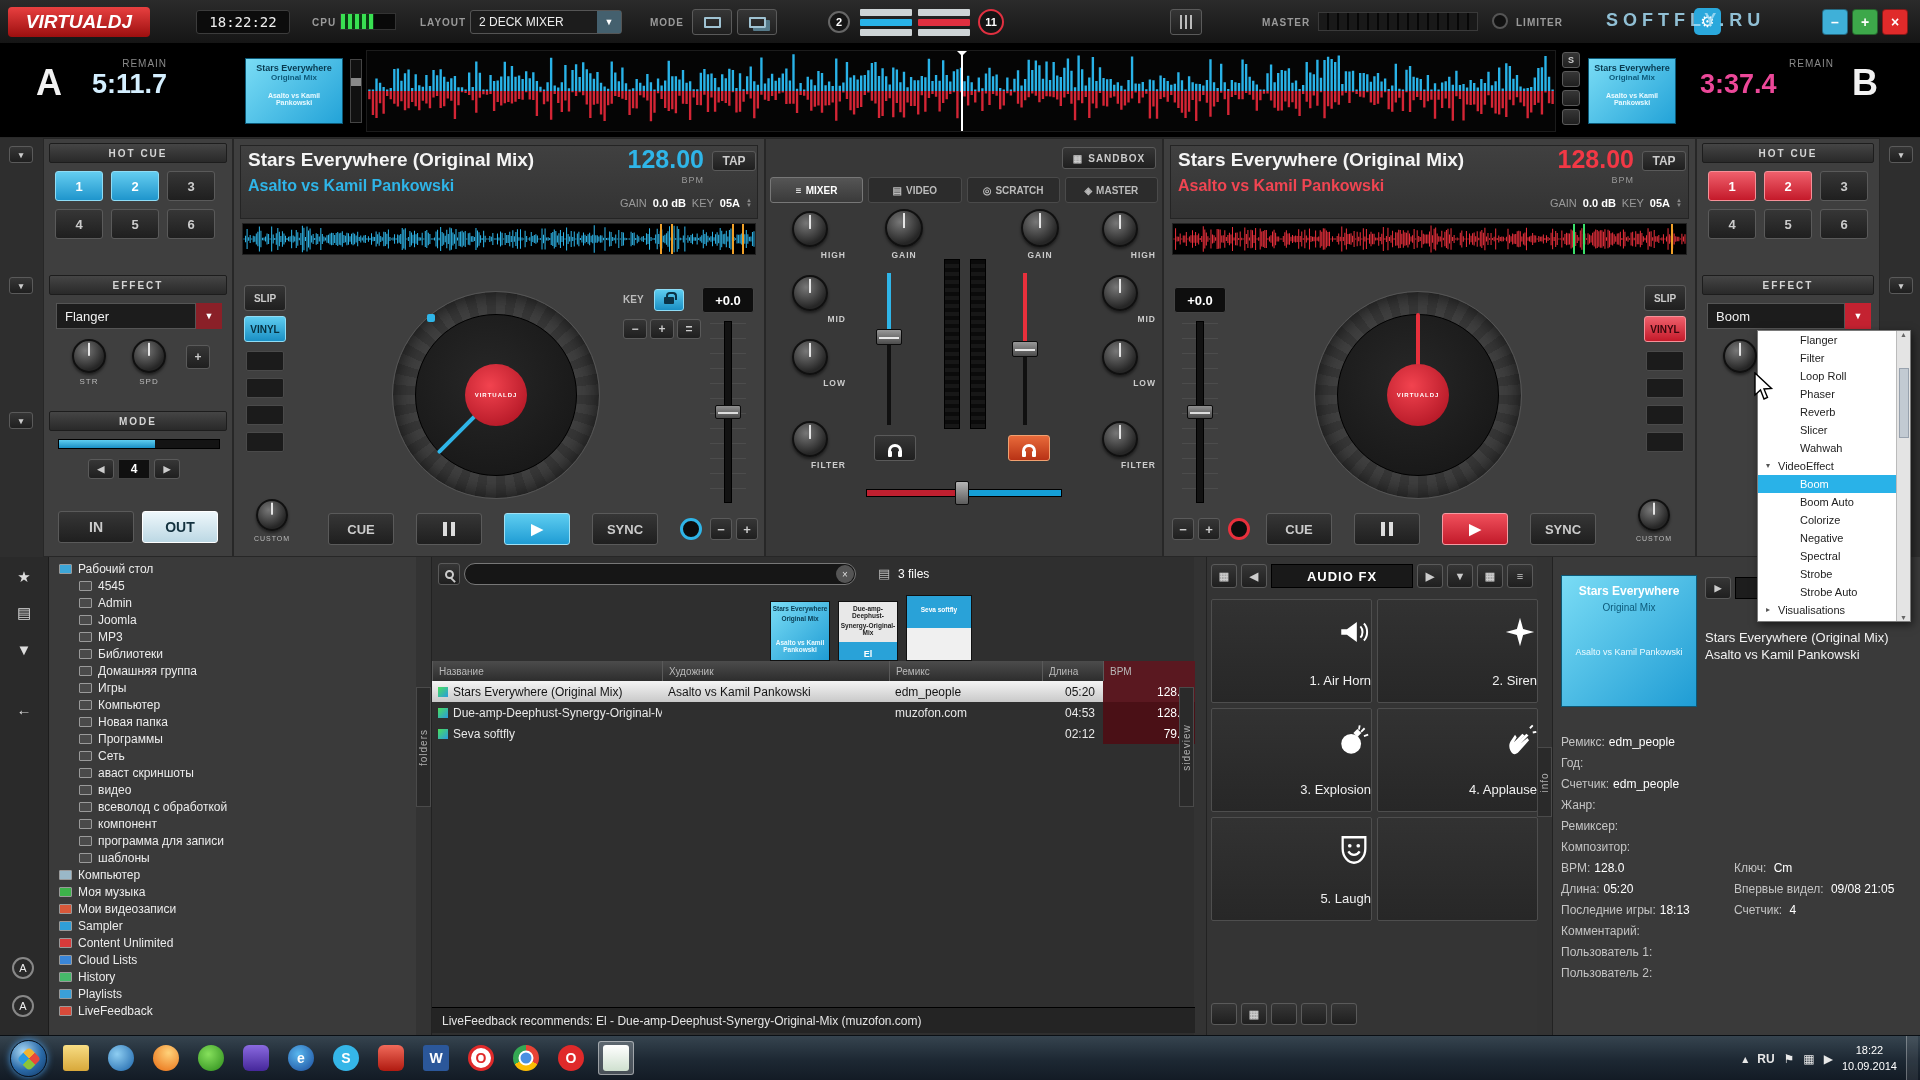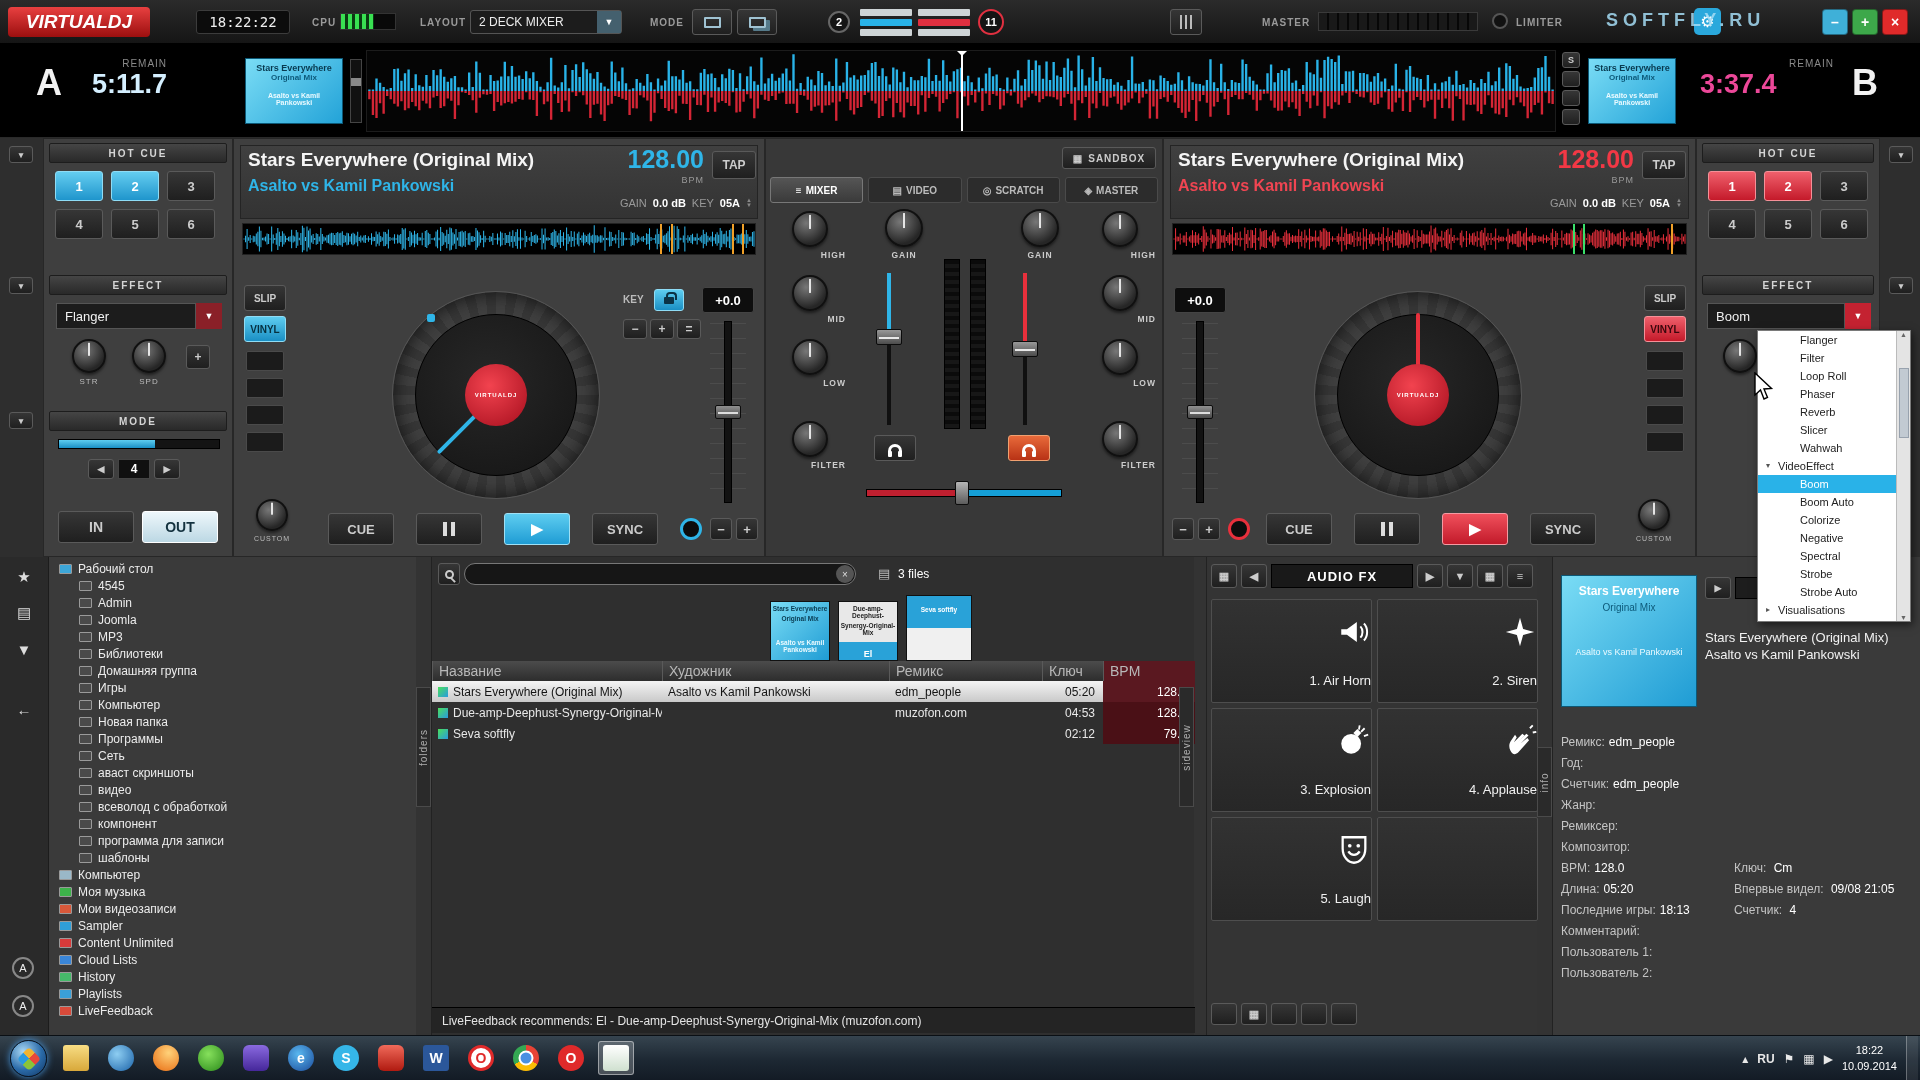--- a/index.html
+++ b/index.html
@@ -77,21 +77,21 @@
 .inout .btn{width:76px;height:32px;font-size:14px}
 .btn.light{background:linear-gradient(#eef7fb,#bcd8e4);color:#14323f;border-color:#fff}
 
 .deck-head{left:6px;top:6px;right:6px;height:74px;background:linear-gradient(#404040,#333);border:1px solid #242424}
 .dtitle{left:14px;top:10px;font-size:19px;font-weight:bold;color:#f5f5f5;white-space:nowrap}
 .dartist{left:14px;top:38px;font-size:16px;font-weight:bold}
 .dartist.blue{color:#2fb5e8}.dartist.red{color:#f04552}
 .bpmnum{top:6px;width:106px;text-align:right;font-size:25px;font-weight:bold}
 .bpmnum.blue{color:#2fb5e8}.bpmnum.red{color:#f23845}
 .bpmlab{top:36px;width:106px;text-align:right;font-size:9px;color:#999;letter-spacing:1px}
-.tapbtn{top:12px;width:44px;height:28px;font-size:12px}
+.tapbtn{top:12px;width:44px;height:20px;font-size:12px}
 .gainrow{top:58px;width:230px;display:flex;justify-content:flex-end;gap:6px;font-size:11px;align-items:center}
 .gainrow .gl{color:#999}.gainrow .gv{color:#fff;font-weight:bold}
 .ud{display:flex;flex-direction:column;font-size:6px;line-height:5px;color:#888}
 .wavestrip{left:8px;top:84px;right:8px;height:32px;background:#000;border:1px solid #222}
 .mk{position:absolute;top:0;width:2px;height:100%}
 .mk.o{background:#f0a028}.mk.g{background:#3ae06a}
 .sideb{width:42px;height:26px;font-size:10px}
 .vinyl.bluebg{background:linear-gradient(#5ecdf0,#1a8fc4);color:#06303f;border-color:#8fdcf5}
 .vinyl.redbg{background:linear-gradient(#f0606c,#c41a2a);color:#3a070c;border-color:#f59098}
 .minipad{width:38px;height:20px;background:#1b1b1b;border:1px solid #4a4a4a;border-radius:2px}
@@ -186,21 +186,21 @@
 .filecount{left:466px;top:10px;color:#fff;font-size:12px}
 .thumbs{left:338px;top:38px;display:flex;align-items:flex-end;gap:8px}
 .thumb{overflow:hidden;border:1px solid #111}
 .th-cyan{width:60px;height:60px;background:linear-gradient(135deg,#7adcf5,#1f9cd4);color:#083a50}
 .th-light{width:60px;height:60px;background:#e8e8e8;color:#222;position:relative}
 .th-light .el{position:absolute;left:0;right:0;bottom:0;height:18px;background:#29a2d8;color:#fff;text-align:center;font-size:9px;line-height:18px}
 .th-mix{width:66px;height:66px;background:linear-gradient(#29a2d8 0 50%,#f0f0f0 50%);color:#fff}
 .thumb div{font-size:6.5px;text-align:center;padding-top:3px;font-weight:bold}
 .ftable{left:0;top:104px;width:763px}
 .frow{display:grid;grid-template-columns:230px 227px 153px 61px 92px;height:21px;align-items:center;color:#e8e8e8;font-size:12px}
-.frow.head{height:20px;background:linear-gradient(#4c4c4c,#2d2d2d);color:#b8b8b8;font-size:14px}
+.frow.head{height:20px;background:linear-gradient(#4c4c4c,#2d2d2d);color:#b8b8b8;font-size:10px}
 .fcell{padding-left:6px;overflow:hidden;white-space:nowrap;height:100%;display:flex;align-items:center}
 .frow.head .fcell{border-left:1px solid #5a5a5a}
 .fcell.len{justify-content:flex-end;padding-right:8px}
 .fcell.bpm{justify-content:flex-end;padding-right:8px;background:#4a1016;color:#fff}
 .fcell.bpmh{background:#5a1820}
 .frow.sel{background:linear-gradient(#f4f4f4,#c9c9c9);color:#141414}
 .frow.sel .fcell.bpm{background:#5a1820;color:#fff}
 .ric{width:10px;height:10px;background:linear-gradient(135deg,#4ae05a,#2a9ae0);margin-right:5px;flex:none}
 .statusbar{left:0;top:450px;width:763px;height:26px;background:#242424;border-top:1px solid #000;color:#e4e4e4;display:flex;align-items:center;padding-left:10px;font-size:12px}
 #sampler{left:1206px;top:0;width:331px;height:478px;background:#343434;border-left:1px solid #222}
@@ -830,21 +830,21 @@
           <div style="padding-top:10px">Seva softfly</div>
         </div>
       </div>
 
       <div class="ftable">
         <div class="frow head">
 
         <div class="fcell">Название</div>
             <div class="fcell">Художник</div>
             <div class="fcell">Ремикс</div>
-            <div class="fcell">Ключ</div>
+            <div class="fcell">Длина</div>
             <div class="fcell bpmh">BPM</div>
           </div>
         <div>
 
         <div class="frow sel">
             <div class="fcell">
                 <i class="ric"></i>
                 <span>Stars Everywhere (Original Mix)</span>
               </div>
             <div class="fcell">Asalto vs Kamil Pankowski</div>

